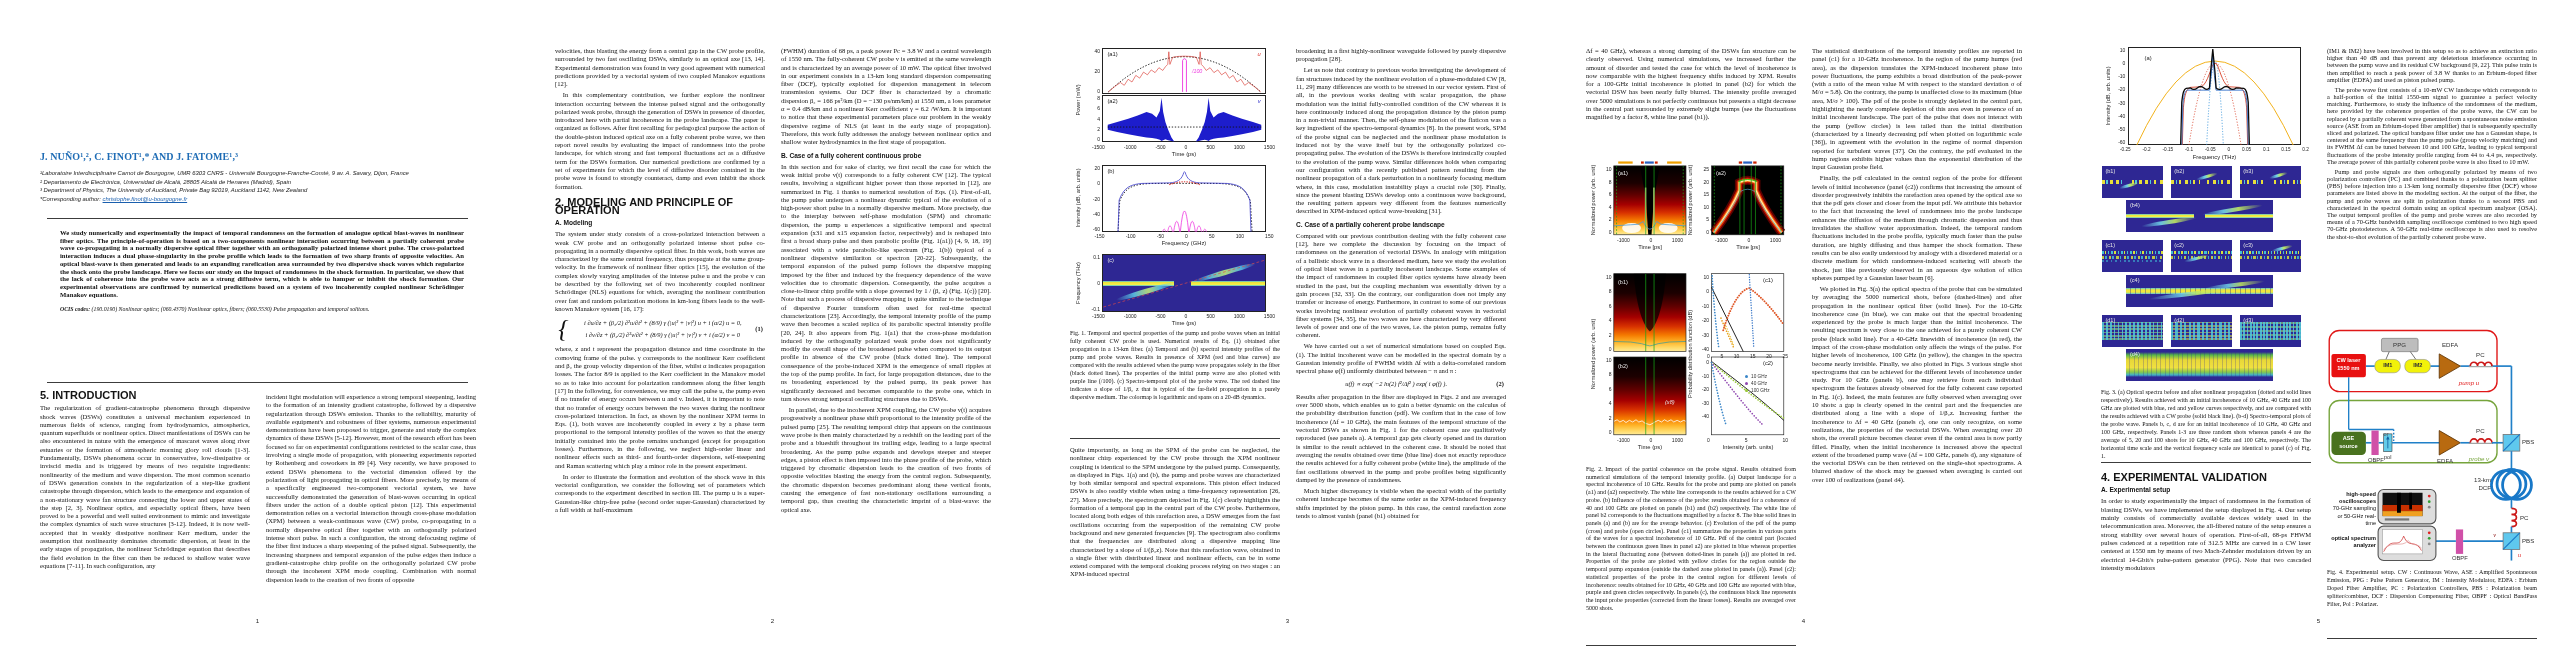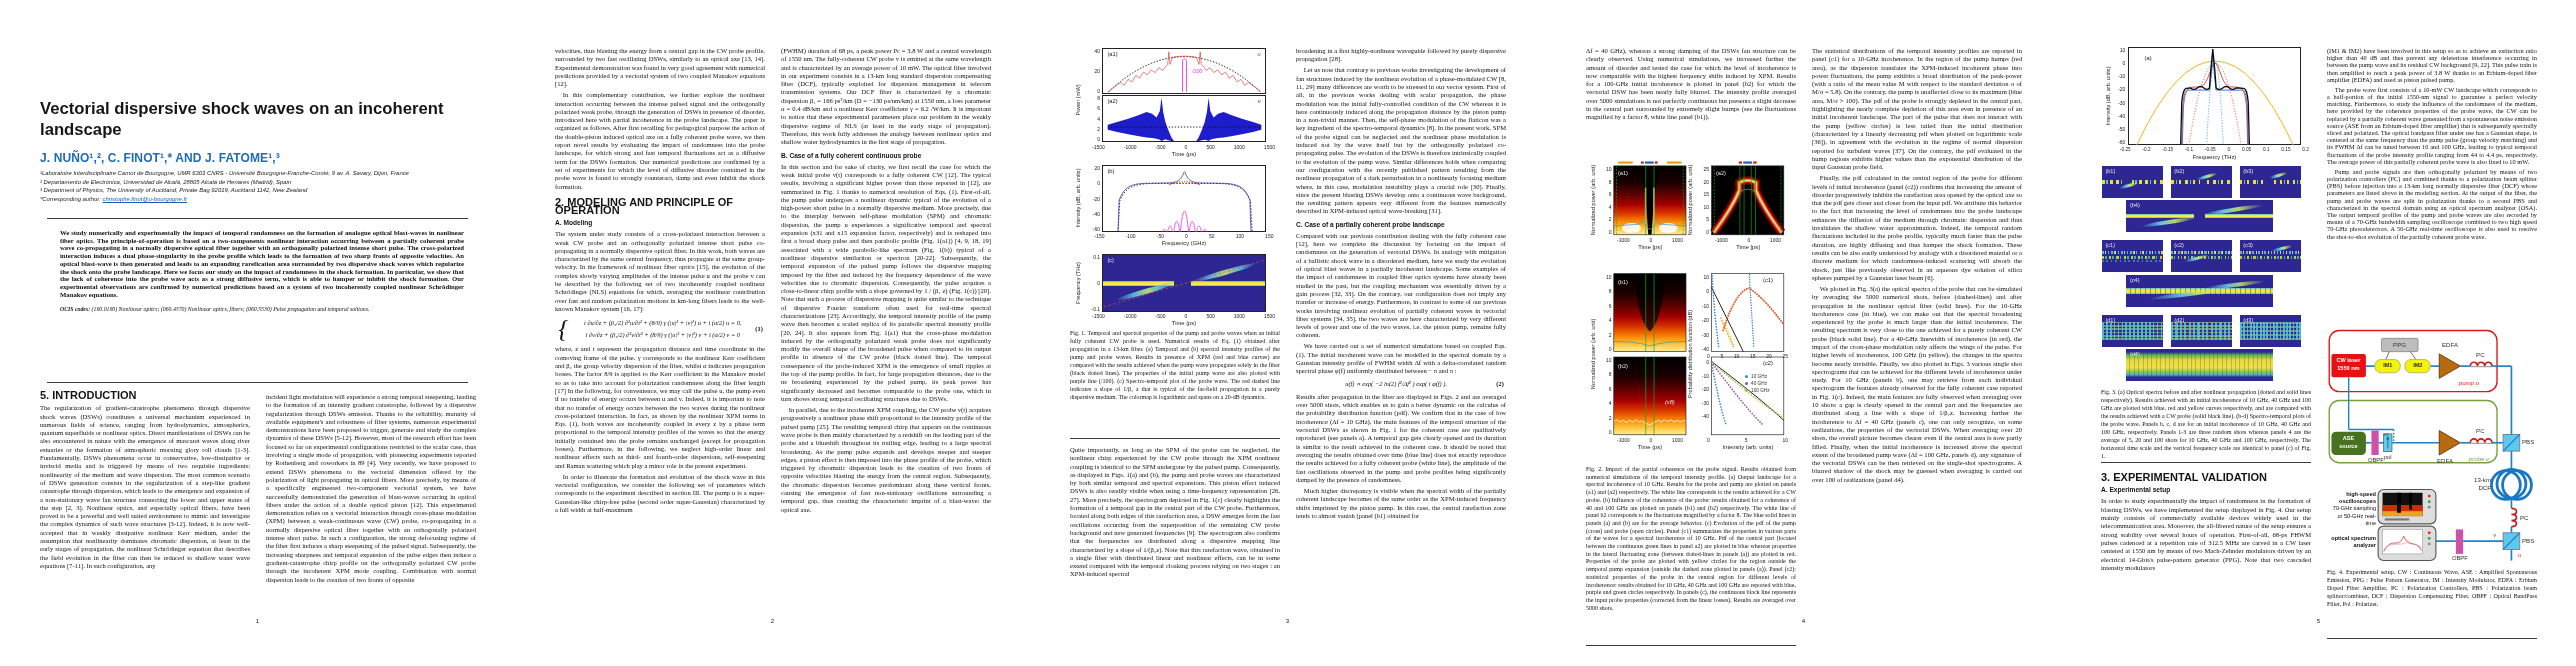--- a/index.html
+++ b/index.html
@@ -1,19 +1,19 @@
 <!DOCTYPE html>
 <html style="font-size:9px"><head>
 <meta charset="utf-8">
 <style>
   html,body{margin:0;padding:0;background:#ffffff;}
   body{width:2576px;height:667px;position:relative;font-family:"Liberation Serif",serif;color:#111;}
   .sheet{position:absolute;top:0;width:515px;height:667px;background:#fff;overflow:hidden;}
   .title{position:absolute;left:40px;top:99px;width:422px;font-family:"Liberation Sans",sans-serif;font-weight:bold;font-size:16.7px;line-height:20.6px;color:#161616;margin:0;}
-  .authors{position:absolute;left:40px;top:151px;width:422px;font-family:Liberation Sans, sans-serif;font-weight:bold;font-size:12px;color:#1e6cb5;letter-spacing:0.1px;}
+  .authors{position:absolute;left:40px;top:151px;width:422px;font-family:Liberation Serif, serif;font-weight:bold;font-size:10px;color:#1e6cb5;letter-spacing:0.1px;}
   .affils{position:absolute;left:40px;top:169px;width:428px;font-family:"Liberation Sans",sans-serif;font-style:italic;font-size:5.9px;line-height:8.7px;color:#222;}
   .email{color:#1a5fae;text-decoration:underline;cursor:pointer;}
   .rule{position:absolute;height:0.9px;background:#3c3c3c;}
   .absblock{position:absolute;left:60px;top:229px;width:404px;}
   .abstract{font-weight:bold;font-size:6.7px;line-height:7.7px;text-align:justify;margin:0 0 7.8px 0;}
   .ocis{font-size:5.8px;font-style:italic;line-height:7.2px;}
   .ocis b{font-style:italic;}
   .col{position:absolute;width:210px;text-align:justify;font-size:6.6px;line-height:8.3px;}
   .col p{margin:0 0 2.8px 0;text-indent:7.8px;}
   .col p.noind{text-indent:0;}
@@ -41,21 +41,20 @@
   .fig4lab{position:absolute;font-family:"Liberation Sans",sans-serif;font-size:6.1px;color:#333;text-align:center;}
   .fig4lab.white{color:#fff;font-weight:bold;font-size:5.6px;}
   .fig4lab.bold{font-weight:bold;}
   .legend{position:absolute;font-family:"Liberation Sans",sans-serif;font-size:4.7px;color:#333;line-height:7.2px;}
   .legend .sw{display:inline-block;width:3.3px;height:3.3px;border-radius:50%;margin-right:2.8px;}
 </style>
 </head>
 <body>
 
 <div class="sheet" style="left:0">
-  <h1 class="title">Vectorial dispersive shock waves on an incoherent landscape</h1>
   <div class="authors">J. NUÑO¹,², C. FINOT¹,* AND J. FATOME¹,³</div>
   <div class="affils">
     <div>¹Laboratoire Interdisciplinaire Carnot de Bourgogne, UMR 6303 CNRS - Université Bourgogne-Franche-Comté, 9 av. A. Savary, Dijon, France</div>
     <div>² Departamento de Electrónica, Universidad de Alcalá, 28805 Alcalá de Henares (Madrid), Spain</div>
     <div>³ Department of Physics, The University of Auckland, Private Bag 92019, Auckland 1142, New Zealand</div>
     <div><span>*Corresponding author: </span><span class="email">christophe.finot@u-bourgogne.fr</span></div>
   </div>
   <div class="rule" style="left:47px;top:218px;width:421px"></div>
   <div class="absblock">
     <p class="abstract">We study numerically and experimentally the impact of temporal randomness on the formation of analogue optical blast-waves in nonlinear fiber optics. The principle-of-operation is based on a two-components nonlinear interaction occurring between a partially coherent probe wave co-propagating in a normally dispersive optical fiber together with an orthogonally polarized intense short pulse. The cross-polarized interaction induces a dual phase-singularity in the probe profile which leads to the formation of two sharp fronts of opposite velocities. An optical blast-wave is then generated and leads to an expanding rarefication area surrounded by two dispersive shock waves which regularize the shock onto the probe landscape. Here we focus our study on the impact of randomness in the shock formation. In particular, we show that the lack of coherence into the probe wave acts as a strong diffusive term, which is able to hamper or inhibit the shock formation. Our experimental observations are confirmed by numerical predictions based on a system of two incoherently coupled nonlinear Schrödinger Manakov equations.</p>
@@ -531,21 +530,21 @@
     </div>
     <div class="spec" style="left:24.5px;top:302px;width:147px;height:32px">
       <div class="band" style="left:0;right:0;top:3.3px;height:25px;background:linear-gradient(180deg,#2e2793 0%,#58b848 12%,#e8d838 32%,#f0e040 62%,#88c848 80%,#40b0c8 92%,#2e2793 100%)"></div>
       <div class="band" style="left:0;right:0;top:3.3px;height:25px;opacity:.25;background:repeating-linear-gradient(90deg,transparent 0 3.3px,#2e2793 3.3px 4.4px)"></div>
       <span class="speclab" style="left:4.4px;top:1.7px">(d4)</span>
     </div>
   </div>
   <div class="col" style="left:40px;top:388px">
     <p class="cap noind" style="position:static;margin:0 0 2.2px 0">Fig. 3. (a) Optical spectra before and after nonlinear propagation (dotted and solid lines respectively). Results achieved with an initial incoherence of 10 GHz, 40 GHz and 100 GHz are plotted with blue, red and yellow curves respectively, and are compared with the results achieved with a CW probe (solid black line). (b-d) Spectro-temporal plots of the probe wave. Panels b, c, d are for an initial incoherence of 10 GHz, 40 GHz and 100 GHz, respectively. Panels 1-3 are three random shots whereas panels 4 are the average of 5, 20 and 100 shots for 10 GHz, 40 GHz and 100 GHz, respectively. The horizontal time scale and the vertical frequency scale are identical to panel (c) of Fig. 1.</p>
     <div style="height:0.9px;background:#3c3c3c;margin:1.1px 0 10px 0"></div>
-    <h2 class="sec">3. EXPERIMENTAL VALIDATION</h2>
+    <h2 class="sec">4. EXPERIMENTAL VALIDATION</h2>
     <h3 class="sub">A. Experimental setup</h3>
     <p class="noind">In order to study experimentally the impact of randomness in the formation of blasting DSWs, we have implemented the setup displayed in Fig. 4. Our setup mainly consists of commercially available devices widely used in the telecommunication area. Moreover, the all-fibered nature of the setup ensures a strong stability over several hours of operation. First-of-all, 68-ps FHWM pulses cadenced at a repetition rate of 312.5 MHz are carved in a CW laser centered at 1550 nm by means of two Mach-Zehnder modulators driven by an electrical 14-Gbit/s pulse-pattern generator (PPG). Note that two cascaded intensity modulators</p>
   </div>
   <div class="col tight" style="left:266px;top:47px">
     <p class="noind">(IM1 &amp; IM2) have been involved in this setup so as to achieve an extinction ratio higher than 40 dB and thus prevent any deleterious interference occurring in between the pump wave and its residual CW background [9, 22]. This pulse train is then amplified to reach a peak power of 3.8 W thanks to an Erbium-doped fiber amplifier (EDFA) and used as piston pulsed pump.</p>
     <p>The probe wave first consists of a 10-mW CW landscape which corresponds to a half-portion of the initial 1550-nm signal to guarantee a perfect velocity matching. Furthermore, to study the influence of the randomness of the medium, here provided by the coherence properties of the probe wave, the CW can be replaced by a partially coherent wave generated from a spontaneous noise emission source (ASE from an Erbium-doped fiber amplifier) that is subsequently spectrally sliced and polarized. The optical bandpass filter under use has a Gaussian shape, is centered at the same frequency than the pump pulse (group velocity matching) and its FWHM Δf can be tuned between 10 and 100 GHz, leading to typical temporal fluctuations of the probe intensity profile ranging from 44 to 4.4 ps, respectively. The average power of this partially coherent probe wave is also fixed to 10 mW.</p>
     <p>Pump and probe signals are then orthogonally polarized by means of two polarization controllers (PC) and combined thanks to a polarization beam splitter (PBS) before injection into a 13-km long normally dispersive fiber (DCF) whose parameters are listed above in the modeling section. At the output of the fiber, the pump and probe waves are split in polarization thanks to a second PBS and characterized in the spectral domain using an optical spectrum analyzer (OSA). The output temporal profiles of the pump and probe waves are also recorded by means of a 70-GHz bandwidth sampling oscilloscope combined to two high speed 70-GHz photodetectors. A 50-GHz real-time oscilloscope is also used to resolve the shot-to-shot evolution of the partially coherent probe wave.</p>
   </div>
   <div class="figwrap" style="left:266px;top:325px;width:210px;height:240px">
     <svg width="210" height="240" viewBox="0 0 378 432" style="position:absolute;left:0;top:0">

